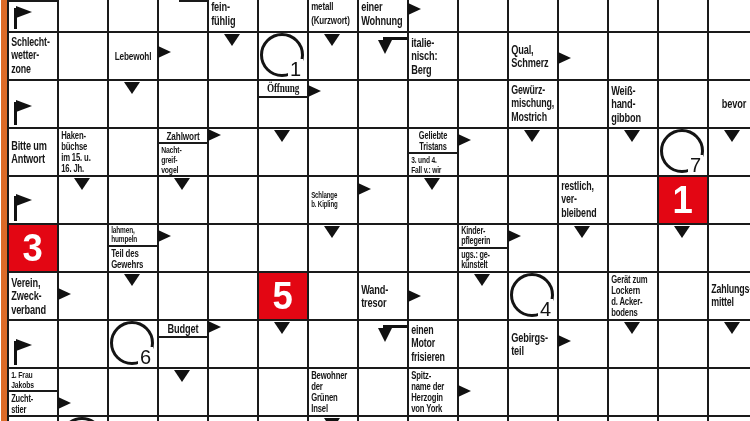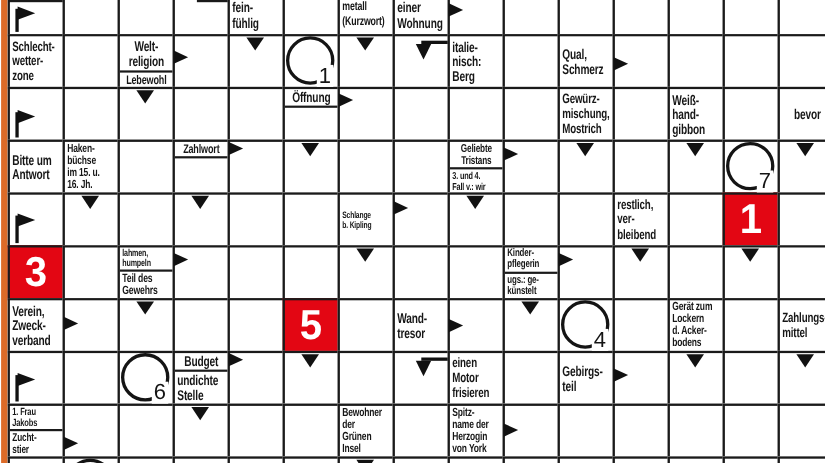--- a/index.html
+++ b/index.html
@@ -72,24 +72,20 @@
       <div class="cell" style="left: 707px; top: -6px; width: 54px; height: 39px;"></div>
       <div class="cell" style="left: 7px; top: 31px; width: 52px; height: 50px;">
         <div class="clue-part">
           <div class="clue-text" style="line-height: 13.5px; font-size: 12.3px;">Schlecht-
 wetter-
 zone</div>
         </div>
       </div>
       <div class="cell" style="left: 57px; top: 31px; width: 52px; height: 50px;"></div>
       <div class="cell" style="left: 107px; top: 31px; width: 52px; height: 50px;">
-        <div class="clue-part divided" style="flex: 0 0 31px;">
-          <div class="clue-text center" style="line-height: 13.5px; font-size: 12.8px;">Welt-
-religion</div>
-        </div>
         <div class="clue-part">
           <div class="clue-text center" style="line-height: 12px; font-size: 11.4px;">Lebewohl</div>
         </div>
       </div>
       <div class="cell" style="left: 157px; top: 31px; width: 52px; height: 50px;"></div>
       <div class="cell" style="left: 207px; top: 31px; width: 52px; height: 50px;"></div>
       <div class="cell" style="left: 257px; top: 31px; width: 52px; height: 50px;"></div>
       <div class="cell" style="left: 307px; top: 31px; width: 52px; height: 50px;"></div>
       <div class="cell" style="left: 357px; top: 31px; width: 52px; height: 50px;"></div>
       <div class="cell" style="left: 407px; top: 31px; width: 52px; height: 50px;">
@@ -109,21 +105,21 @@
       <div class="cell" style="left: 557px; top: 31px; width: 52px; height: 50px;"></div>
       <div class="cell" style="left: 607px; top: 31px; width: 52px; height: 50px;"></div>
       <div class="cell" style="left: 657px; top: 31px; width: 52px; height: 50px;"></div>
       <div class="cell" style="left: 707px; top: 31px; width: 54px; height: 50px;"></div>
       <div class="cell" style="left: 7px; top: 79px; width: 52px; height: 50px;"></div>
       <div class="cell" style="left: 57px; top: 79px; width: 52px; height: 50px;"></div>
       <div class="cell" style="left: 107px; top: 79px; width: 52px; height: 50px;"></div>
       <div class="cell" style="left: 157px; top: 79px; width: 52px; height: 50px;"></div>
       <div class="cell" style="left: 207px; top: 79px; width: 52px; height: 50px;"></div>
       <div class="cell" style="left: 257px; top: 79px; width: 52px; height: 50px;">
-        <div class="clue-part divided" style="flex: 0 0 15px;">
+        <div class="clue-part divided" style="flex: 0 0 15px; font-family: Liberation Serif, serif;">
           <div class="clue-text center" style="line-height: 13.5px; font-size: 12.8px;">Öffnung</div>
         </div>
       </div>
       <div class="cell" style="left: 307px; top: 79px; width: 52px; height: 50px;"></div>
       <div class="cell" style="left: 357px; top: 79px; width: 52px; height: 50px;"></div>
       <div class="cell" style="left: 407px; top: 79px; width: 52px; height: 50px;"></div>
       <div class="cell" style="left: 457px; top: 79px; width: 52px; height: 50px;"></div>
       <div class="cell" style="left: 507px; top: 79px; width: 52px; height: 50px;">
         <div class="clue-part">
           <div class="clue-text" style="line-height: 13.5px; font-size: 12.3px;">Gewürz-
@@ -156,20 +152,25 @@
           <div class="clue-text" style="line-height: 11.25px; font-size: 10.7px;">Haken-
 büchse
 im 15. u.
 16. Jh.</div>
         </div>
       </div>
       <div class="cell" style="left: 107px; top: 127px; width: 52px; height: 50px;"></div>
       <div class="cell" style="left: 157px; top: 127px; width: 52px; height: 50px;">
         <div class="clue-part divided" style="flex: 0 0 13px;">
           <div class="clue-text center" style="line-height: 12px; font-size: 11.4px;">Zahlwort</div>
+        </div>
+        <div class="clue-part">
+          <div class="clue-text" style="line-height: 10px; font-size: 9.5px;">Nacht-
+greif-
+vogel</div>
         </div>
       </div>
       <div class="cell" style="left: 207px; top: 127px; width: 52px; height: 50px;"></div>
       <div class="cell" style="left: 257px; top: 127px; width: 52px; height: 50px;"></div>
       <div class="cell" style="left: 307px; top: 127px; width: 52px; height: 50px;"></div>
       <div class="cell" style="left: 357px; top: 127px; width: 52px; height: 50px;"></div>
       <div class="cell" style="left: 407px; top: 127px; width: 52px; height: 50px;">
         <div class="clue-part divided" style="flex: 0 0 23px;">
           <div class="clue-text center" style="line-height: 11px; font-size: 10.4px;">Geliebte
 Tristans</div>
@@ -287,24 +288,20 @@
           <div class="clue-text" style="line-height: 13.5px; font-size: 12.3px;">Zahlungs-
 mittel</div>
         </div>
       </div>
       <div class="cell" style="left: 7px; top: 319px; width: 52px; height: 50px;"></div>
       <div class="cell" style="left: 57px; top: 319px; width: 52px; height: 50px;"></div>
       <div class="cell" style="left: 107px; top: 319px; width: 52px; height: 50px;"></div>
       <div class="cell" style="left: 157px; top: 319px; width: 52px; height: 50px;">
         <div class="clue-part divided" style="flex: 0 0 15px;">
           <div class="clue-text center" style="line-height: 13.5px; font-size: 12.8px;">Budget</div>
-        </div>
-        <div class="clue-part">
-          <div class="clue-text" style="line-height: 13.5px; font-size: 12.8px;">undichte
-Stelle</div>
         </div>
       </div>
       <div class="cell" style="left: 207px; top: 319px; width: 52px; height: 50px;"></div>
       <div class="cell" style="left: 257px; top: 319px; width: 52px; height: 50px;"></div>
       <div class="cell" style="left: 307px; top: 319px; width: 52px; height: 50px;"></div>
       <div class="cell" style="left: 357px; top: 319px; width: 52px; height: 50px;"></div>
       <div class="cell" style="left: 407px; top: 319px; width: 52px; height: 50px;">
         <div class="clue-part">
           <div class="clue-text" style="line-height: 13.5px; font-size: 12.3px;">einen
 Motor

